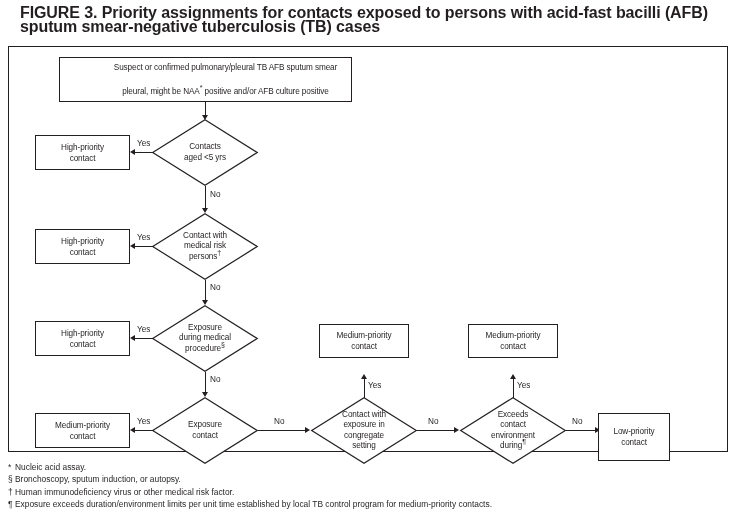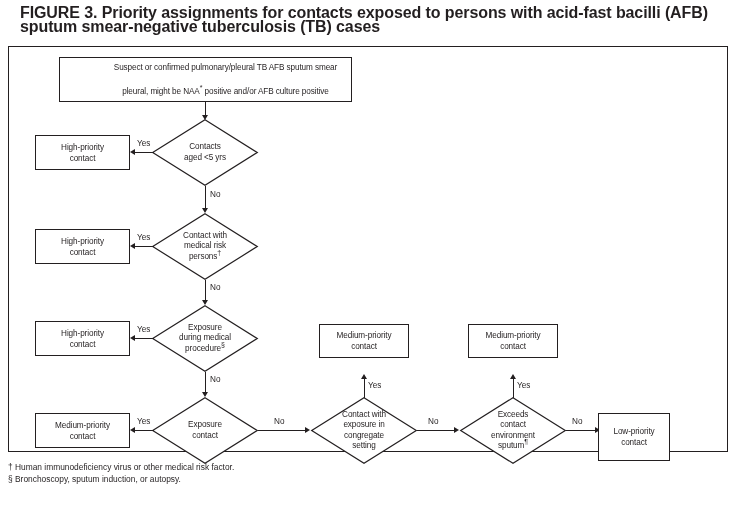--- a/index.html
+++ b/index.html
@@ -207,21 +207,21 @@
 
     <div class="dia-wrap" style="left:451px;top:350px;width:106px;height:67px;">
       <svg width="106" height="67" viewBox="0 0 106 67">
         <polygon points="53,0.7 105.3,33.5 53,66.3 0.7,33.5" fill="#ffffff" stroke="#231f20" stroke-width="1.2"></polygon>
       </svg>
       <div class="dia-label">
         <div>
           <span>Exceeds</span><br>
           <span>contact</span><br>
           <span>environment</span><br>
-          <span>sputum</span><sup>¶</sup>
+          <span>during</span><sup>¶</sup>
         </div>
       </div>
     </div>
 
     <div class="ln vl" style="left:504px;top:331px;height:20px;"></div>
     <div class="arw arw-u" style="left:501px;top:327px;"></div>
     <div class="edge-lbl" style="left:508px;top:334px;">Yes</div>
     <div class="node box" style="left:459px;top:277px;width:90px;height:34px;">
       <div>
         <span>Medium-priority</span><br>
@@ -236,20 +236,26 @@
       <div>
         <span>Low-priority</span><br>
         <span>contact</span>
       </div>
     </div>
 
   </div>
 
   <div class="notes">
     <div class="note">
+      <span class="sym">*</span><span>Nucleic acid assay.</span>
+    </div>
+    <div class="note">
+      <span class="sym">§</span><span>Bronchoscopy, sputum induction, or autopsy.</span>
+    </div>
+    <div class="note">
       <span class="sym">†</span><span>Human immunodeficiency virus or other medical risk factor.</span>
     </div>
     <div class="note">
-      <span class="sym">§</span><span>Bronchoscopy, sputum induction, or autopsy.</span>
+      <span class="sym">¶</span><span>Exposure exceeds duration/environment limits per unit time established by local TB control program for medium-priority contacts.</span>
     </div>
   </div>
 
 </div>
 
 </body></html>

